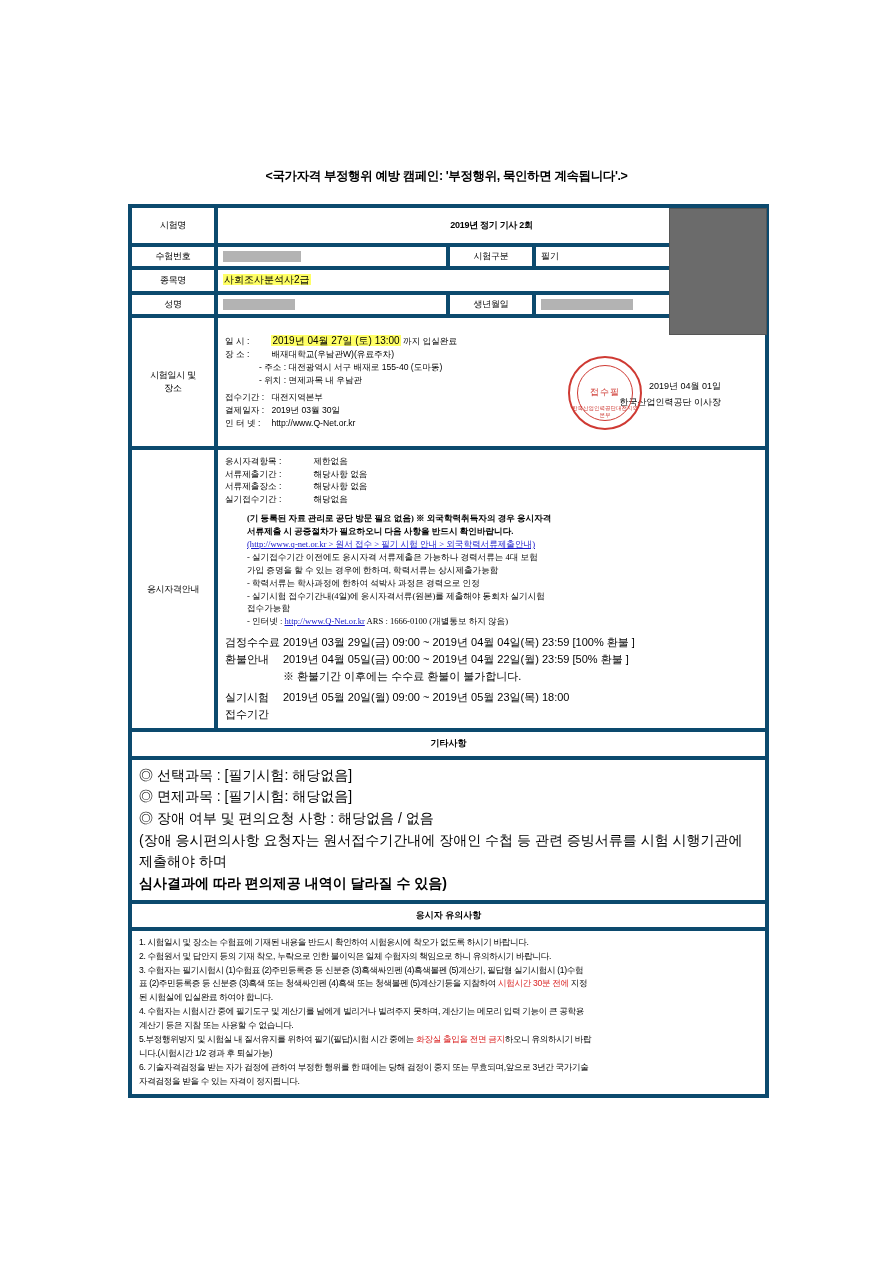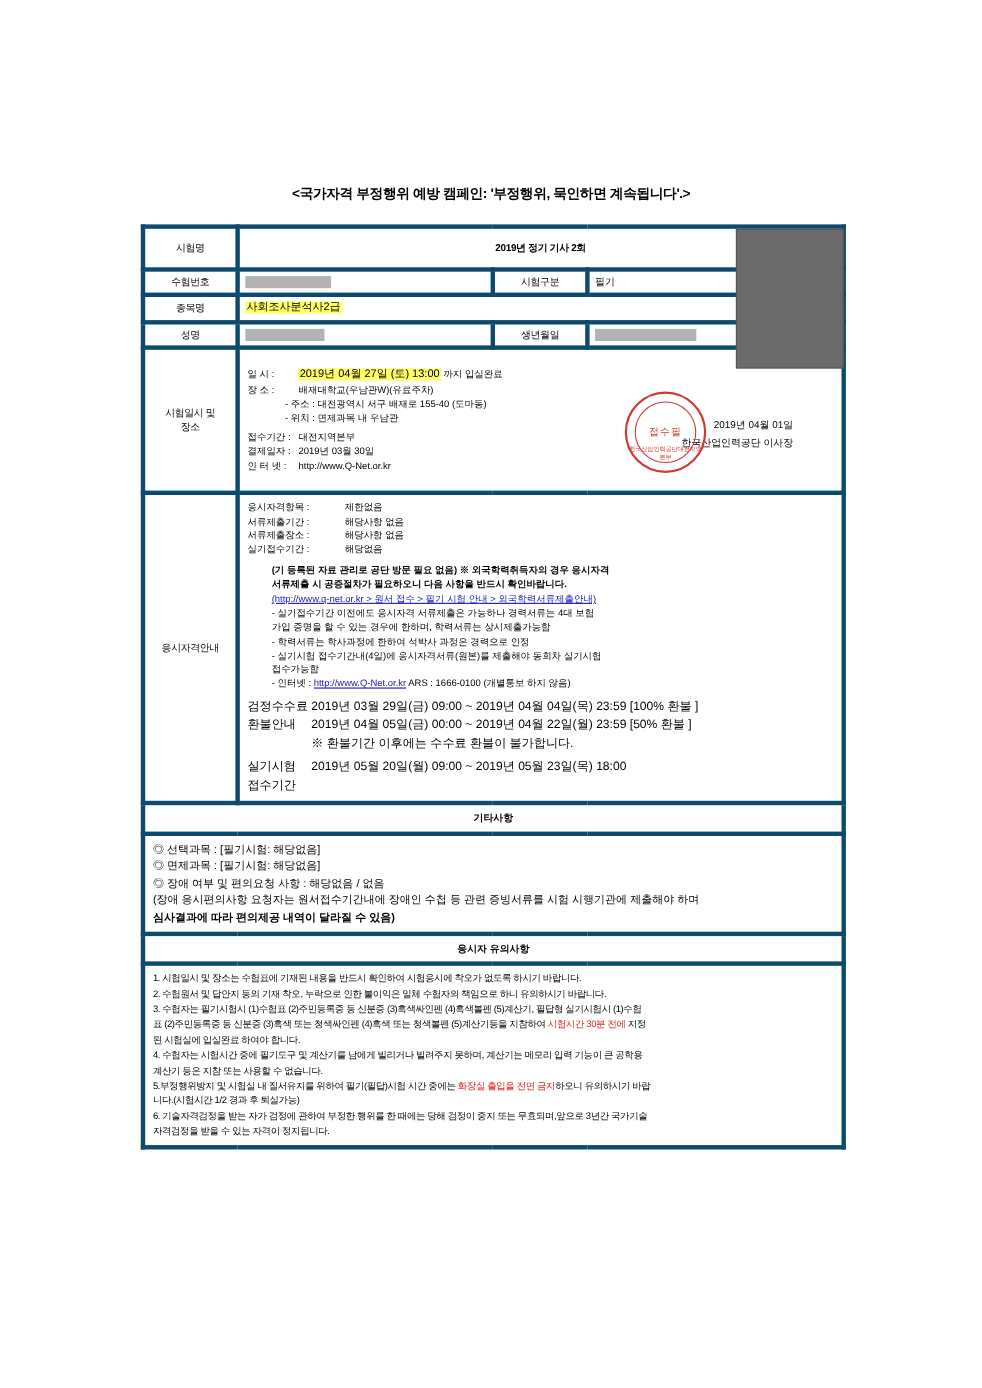--- a/index.html
+++ b/index.html
@@ -78,21 +78,21 @@
   .cell-pad { padding: 5px 7px !important; }
   .dl { font-size: 8.6px; line-height: 1.5; }
   .dl .k { display: inline-block; width: 44px; }
   .notice-head {
     text-align: center;
     font-weight: bold;
     font-size: 10px;
     padding: 5px 0 !important;
   }
   .bullets {
-    font-size: 10px;
+    font-size: 14px;
     line-height: 1.55;
   }
   .warn-list {
     font-size: 8.6px;
     line-height: 1.62;
     letter-spacing: -0.35px;
   }
   .photo-box {
     position: absolute;
     right: -2px;
@@ -132,21 +132,21 @@
     position: absolute;
     left: 0; right: 0; bottom: 9px;
     font-size: 5.5px;
   }
   .sig-right {
     position: absolute;
     right: 44px;
     font-size: 9px;
     text-align: right;
   }
-  .indent2 { padding-left: 22px; }
+  .indent2 { padding-left: 22px; font-family: Liberation Serif, serif; }
   .indent3 { padding-left: 34px; }
   .fee-grid {
     display: grid;
     grid-template-columns: 58px 1fr;
     font-size: 11px;
     line-height: 1.55;
   }
   .b-bold { font-weight: bold; }
 </style>
 </head>

